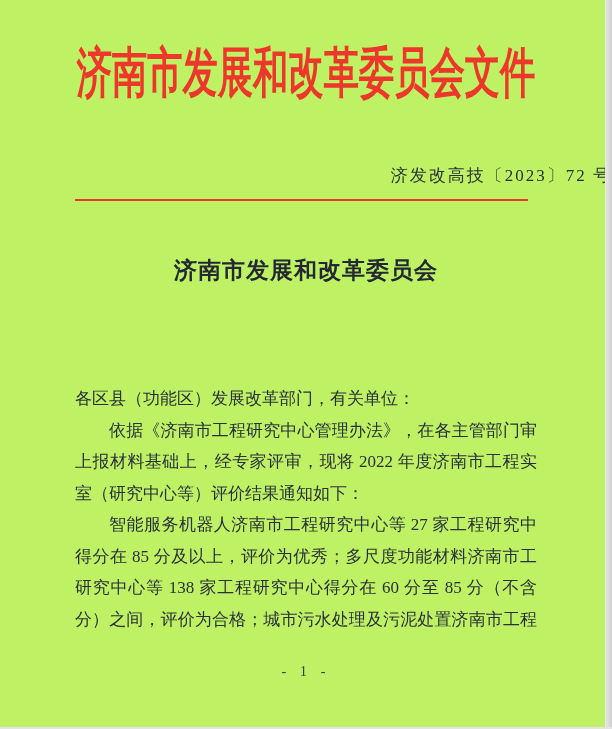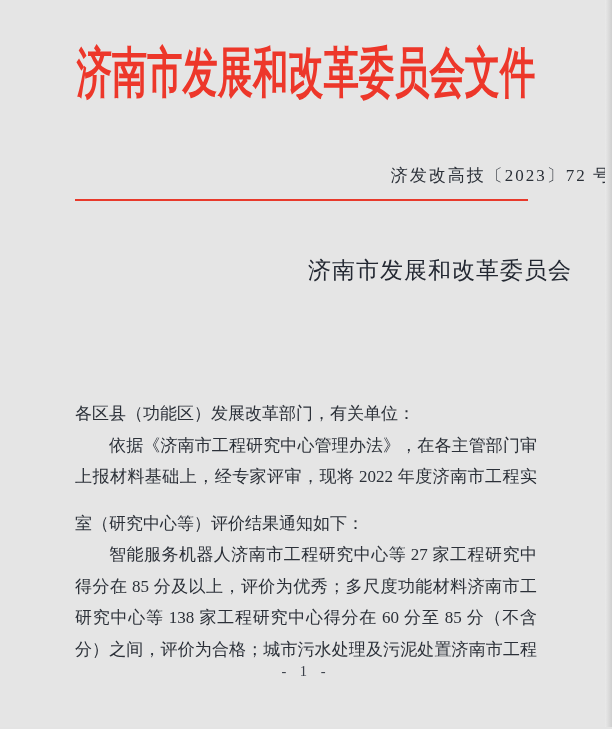--- a/index.html
+++ b/index.html
@@ -4,21 +4,21 @@
 <style>
   * { margin: 0; padding: 0; box-sizing: border-box; }
   html, body {
     width: 612px; height: 729px;
     background: #ffffff;
     font-family: "Liberation Serif", "DejaVu Serif", serif;
   }
   .page {
     position: relative;
     width: 612px; height: 729px;
-    background: #e5e5e5;
+    background: #bef264;
     color: #2b3038;
     overflow: hidden;
   }
   
   .red-header {
     position: absolute;
     top: 40px; left: 0;
     width: 612px; height: 66px;
     line-height: 66px;
     text-align: center;
@@ -45,22 +45,22 @@
     position: absolute;
     top: 199px; left: 75px;
     width: 453px; height: 2px;
     background: #e8392b;
   }
   
   .doc-title {
     position: absolute;
     top: 255px; left: 40px;
     width: 532px;
-    text-align: right;
-    font-weight: normal;
+    text-align: center;
+    font-weight: bold;
     font-size: 23px;
     line-height: 32px;
     letter-spacing: 1px;
     color: #232832;
   }
   
   .body-text {
     position: absolute;
     top: 383px; left: 75px;
     width: 462px;
@@ -70,21 +70,20 @@
   }
   .body-text .line {
     height: 31.5px;
     overflow: hidden;
     text-align: justify;
     text-align-last: justify;
   }
   .body-text .line.plain {
     text-align: left;
     text-align-last: left;
-    margin-top: 15px;
   }
   .body-text .line.indent {
     text-indent: 2em;
   }
   
   .page-number {
     position: absolute;
     top: 663px; left: 0;
     width: 612px;
     text-align: center;

